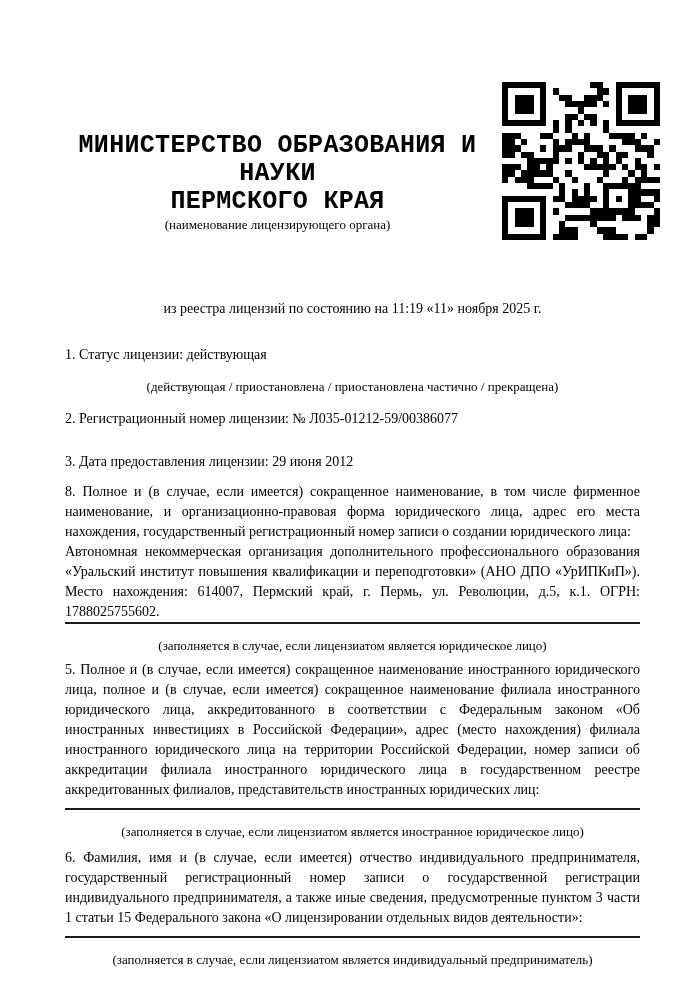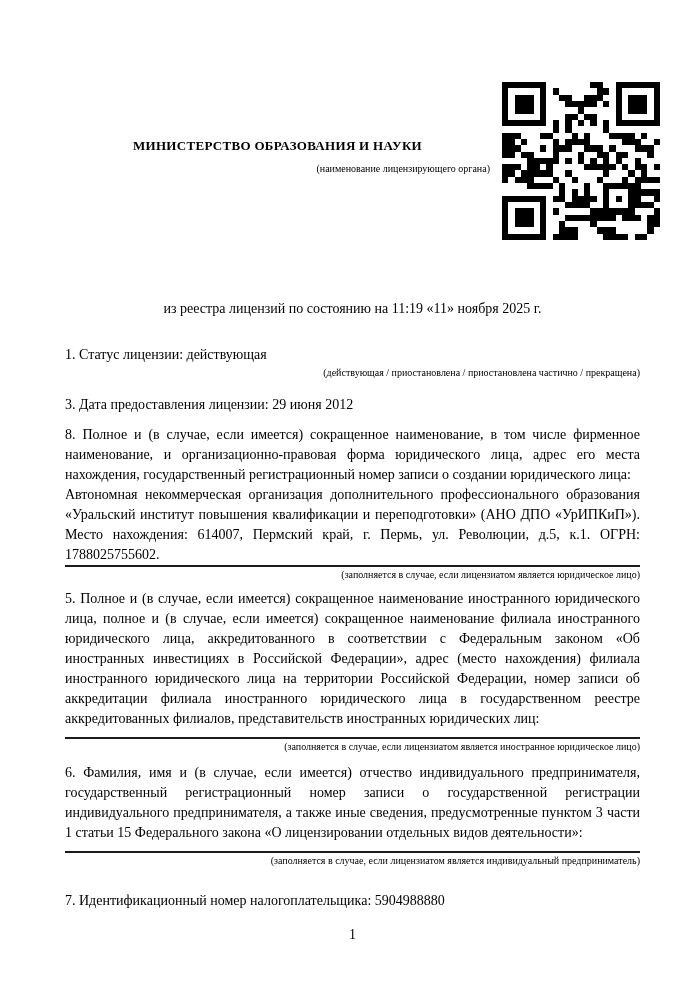--- a/index.html
+++ b/index.html
@@ -23,28 +23,29 @@
     padding: 82px 40px 0 65px;
   }
   .ministry {
     flex: 1;
     padding-top: 50px;
     padding-right: 12px;
     text-align: center;
   }
   .ministry-title {
     font-weight: bold;
-    font-size: 13px;
+    font-size: 25px;
     line-height: 28px;
     letter-spacing: 0.3px;
+    font-family: Liberation Mono, monospace;
   }
   .caption {
-    font-size: 10px;
+    font-size: 13px;
     line-height: 13px;
-    text-align: right;
+    text-align: center;
   }
   .ministry .caption { margin-top: 2px; }
   .qr-box { width: 158px; height: 158px; flex: 0 0 158px; }
   .qr-box svg { width: 158px; height: 158px; display: block; }
 
   
   .content { padding: 0 60px 0 65px; }
 
   .doc-title {
     margin-top: 58px;
@@ -56,59 +57,63 @@
   .label-line { text-align: left; }
   .para { text-align: justify; }
   .rule {
     border: 0;
     border-top: 2px solid #1c1c1c;
     height: 0;
     margin: 0;
   }
   .mt-title-gap { margin-top: 26px; }
   .mt-16 { margin-top: 16px; }
-  .mt-13 { margin-top: 16px; }
+  .mt-13 { margin-top: 23px; }
   .mt-10 { margin-top: 10px; }
   .mt-8  { margin-top: 8px; }
   .mt-24 { margin-top: 24px; }
-  .caption-row { margin-top: 1px; }
+  .caption-row { margin-top: 15px; }
 
   .page-number {
     margin-top: 14px;
     text-align: center;
   }
 </style>
 </head>
 <body>
 
 <div class="page">
 
   <div class="header">
     <div class="ministry">
       <div class="ministry-title">МИНИСТЕРСТВО ОБРАЗОВАНИЯ И НАУКИ</div>
+      <div class="ministry-title">ПЕРМСКОГО КРАЯ</div>
       <div class="caption">(наименование лицензирующего органа)</div>
     </div>
     <div class="qr-box">
       <svg id="qr-svg" viewBox="0 0 25 25" shape-rendering="crispEdges" fill="#000000">
           <path d="M0 0h1v1h-1zM1 0h1v1h-1zM2 0h1v1h-1zM3 0h1v1h-1zM4 0h1v1h-1zM5 0h1v1h-1zM6 0h1v1h-1zM14 0h1v1h-1zM15 0h1v1h-1zM18 0h1v1h-1zM19 0h1v1h-1zM20 0h1v1h-1zM21 0h1v1h-1zM22 0h1v1h-1zM23 0h1v1h-1zM24 0h1v1h-1zM0 1h1v1h-1zM6 1h1v1h-1zM8 1h1v1h-1zM15 1h1v1h-1zM16 1h1v1h-1zM18 1h1v1h-1zM24 1h1v1h-1zM0 2h1v1h-1zM2 2h1v1h-1zM3 2h1v1h-1zM4 2h1v1h-1zM6 2h1v1h-1zM9 2h1v1h-1zM10 2h1v1h-1zM13 2h1v1h-1zM14 2h1v1h-1zM15 2h1v1h-1zM18 2h1v1h-1zM20 2h1v1h-1zM21 2h1v1h-1zM22 2h1v1h-1zM24 2h1v1h-1zM0 3h1v1h-1zM2 3h1v1h-1zM3 3h1v1h-1zM4 3h1v1h-1zM6 3h1v1h-1zM10 3h1v1h-1zM11 3h1v1h-1zM12 3h1v1h-1zM13 3h1v1h-1zM14 3h1v1h-1zM16 3h1v1h-1zM18 3h1v1h-1zM20 3h1v1h-1zM21 3h1v1h-1zM22 3h1v1h-1zM24 3h1v1h-1zM0 4h1v1h-1zM2 4h1v1h-1zM3 4h1v1h-1zM4 4h1v1h-1zM6 4h1v1h-1zM12 4h1v1h-1zM18 4h1v1h-1zM20 4h1v1h-1zM21 4h1v1h-1zM22 4h1v1h-1zM24 4h1v1h-1zM0 5h1v1h-1zM6 5h1v1h-1zM10 5h1v1h-1zM11 5h1v1h-1zM13 5h1v1h-1zM14 5h1v1h-1zM18 5h1v1h-1zM24 5h1v1h-1zM0 6h1v1h-1zM1 6h1v1h-1zM2 6h1v1h-1zM3 6h1v1h-1zM4 6h1v1h-1zM5 6h1v1h-1zM6 6h1v1h-1zM8 6h1v1h-1zM10 6h1v1h-1zM12 6h1v1h-1zM14 6h1v1h-1zM16 6h1v1h-1zM18 6h1v1h-1zM19 6h1v1h-1zM20 6h1v1h-1zM21 6h1v1h-1zM22 6h1v1h-1zM23 6h1v1h-1zM24 6h1v1h-1zM8 7h1v1h-1zM10 7h1v1h-1zM16 7h1v1h-1zM0 8h1v1h-1zM1 8h1v1h-1zM2 8h1v1h-1zM6 8h1v1h-1zM7 8h1v1h-1zM11 8h1v1h-1zM13 8h1v1h-1zM17 8h1v1h-1zM18 8h1v1h-1zM19 8h1v1h-1zM20 8h1v1h-1zM22 8h1v1h-1zM0 9h1v1h-1zM1 9h1v1h-1zM3 9h1v1h-1zM8 9h1v1h-1zM10 9h1v1h-1zM11 9h1v1h-1zM12 9h1v1h-1zM13 9h1v1h-1zM19 9h1v1h-1zM20 9h1v1h-1zM21 9h1v1h-1zM24 9h1v1h-1zM0 10h1v1h-1zM1 10h1v1h-1zM2 10h1v1h-1zM6 10h1v1h-1zM8 10h1v1h-1zM9 10h1v1h-1zM10 10h1v1h-1zM13 10h1v1h-1zM14 10h1v1h-1zM15 10h1v1h-1zM17 10h1v1h-1zM21 10h1v1h-1zM22 10h1v1h-1zM23 10h1v1h-1zM0 11h1v1h-1zM1 11h1v1h-1zM3 11h1v1h-1zM4 11h1v1h-1zM8 11h1v1h-1zM12 11h1v1h-1zM15 11h1v1h-1zM16 11h1v1h-1zM18 11h1v1h-1zM19 11h1v1h-1zM23 11h1v1h-1zM4 12h1v1h-1zM5 12h1v1h-1zM6 12h1v1h-1zM7 12h1v1h-1zM8 12h1v1h-1zM10 12h1v1h-1zM12 12h1v1h-1zM14 12h1v1h-1zM16 12h1v1h-1zM18 12h1v1h-1zM21 12h1v1h-1zM0 13h1v1h-1zM1 13h1v1h-1zM2 13h1v1h-1zM4 13h1v1h-1zM5 13h1v1h-1zM7 13h1v1h-1zM13 13h1v1h-1zM14 13h1v1h-1zM15 13h1v1h-1zM16 13h1v1h-1zM17 13h1v1h-1zM19 13h1v1h-1zM21 13h1v1h-1zM22 13h1v1h-1zM24 13h1v1h-1zM0 14h1v1h-1zM1 14h1v1h-1zM3 14h1v1h-1zM4 14h1v1h-1zM5 14h1v1h-1zM6 14h1v1h-1zM7 14h1v1h-1zM10 14h1v1h-1zM16 14h1v1h-1zM20 14h1v1h-1zM22 14h1v1h-1zM0 15h1v1h-1zM2 15h1v1h-1zM3 15h1v1h-1zM4 15h1v1h-1zM8 15h1v1h-1zM11 15h1v1h-1zM15 15h1v1h-1zM19 15h1v1h-1zM21 15h1v1h-1zM22 15h1v1h-1zM23 15h1v1h-1zM24 15h1v1h-1zM4 16h1v1h-1zM5 16h1v1h-1zM6 16h1v1h-1zM7 16h1v1h-1zM9 16h1v1h-1zM13 16h1v1h-1zM16 16h1v1h-1zM17 16h1v1h-1zM18 16h1v1h-1zM19 16h1v1h-1zM20 16h1v1h-1zM21 16h1v1h-1zM9 17h1v1h-1zM11 17h1v1h-1zM13 17h1v1h-1zM16 17h1v1h-1zM20 17h1v1h-1zM21 17h1v1h-1zM22 17h1v1h-1zM23 17h1v1h-1zM24 17h1v1h-1zM0 18h1v1h-1zM1 18h1v1h-1zM2 18h1v1h-1zM3 18h1v1h-1zM4 18h1v1h-1zM5 18h1v1h-1zM6 18h1v1h-1zM8 18h1v1h-1zM9 18h1v1h-1zM11 18h1v1h-1zM12 18h1v1h-1zM13 18h1v1h-1zM14 18h1v1h-1zM16 18h1v1h-1zM18 18h1v1h-1zM20 18h1v1h-1zM21 18h1v1h-1zM24 18h1v1h-1zM0 19h1v1h-1zM6 19h1v1h-1zM10 19h1v1h-1zM11 19h1v1h-1zM12 19h1v1h-1zM13 19h1v1h-1zM16 19h1v1h-1zM20 19h1v1h-1zM21 19h1v1h-1zM22 19h1v1h-1zM23 19h1v1h-1zM0 20h1v1h-1zM2 20h1v1h-1zM3 20h1v1h-1zM4 20h1v1h-1zM6 20h1v1h-1zM8 20h1v1h-1zM14 20h1v1h-1zM15 20h1v1h-1zM16 20h1v1h-1zM17 20h1v1h-1zM18 20h1v1h-1zM19 20h1v1h-1zM20 20h1v1h-1zM24 20h1v1h-1zM0 21h1v1h-1zM2 21h1v1h-1zM3 21h1v1h-1zM4 21h1v1h-1zM6 21h1v1h-1zM10 21h1v1h-1zM11 21h1v1h-1zM12 21h1v1h-1zM13 21h1v1h-1zM14 21h1v1h-1zM15 21h1v1h-1zM16 21h1v1h-1zM17 21h1v1h-1zM19 21h1v1h-1zM20 21h1v1h-1zM21 21h1v1h-1zM23 21h1v1h-1zM24 21h1v1h-1zM0 22h1v1h-1zM2 22h1v1h-1zM3 22h1v1h-1zM4 22h1v1h-1zM6 22h1v1h-1zM9 22h1v1h-1zM14 22h1v1h-1zM23 22h1v1h-1zM24 22h1v1h-1zM0 23h1v1h-1zM6 23h1v1h-1zM9 23h1v1h-1zM10 23h1v1h-1zM11 23h1v1h-1zM15 23h1v1h-1zM16 23h1v1h-1zM17 23h1v1h-1zM23 23h1v1h-1zM0 24h1v1h-1zM1 24h1v1h-1zM2 24h1v1h-1zM3 24h1v1h-1zM4 24h1v1h-1zM5 24h1v1h-1zM6 24h1v1h-1zM8 24h1v1h-1zM9 24h1v1h-1zM10 24h1v1h-1zM11 24h1v1h-1zM16 24h1v1h-1zM17 24h1v1h-1zM18 24h1v1h-1zM19 24h1v1h-1zM21 24h1v1h-1zM22 24h1v1h-1z"></path>
         </svg>
     </div>
   </div>
 
   <div class="content">
 
     <div class="doc-title">
       <div>из реестра лицензий по состоянию на 11:19 «11» ноября 2025 г.</div>
     </div>
 
     <div class="field mt-title-gap">
       <div class="label-line">1. Статус лицензии: действующая</div>
       <div class="caption caption-row">(действующая / приостановлена / приостановлена частично / прекращена)</div>
     </div>
 
+    <div class="field mt-16">
+      <div class="label-line">2. Регистрационный номер лицензии: № Л035-01212-59/00386077</div>
+    </div>
 
     <div class="field mt-13">
       <div class="label-line">3. Дата предоставления лицензии: 29 июня 2012</div>
     </div>
 
     <div class="field mt-10">
       <div class="para">8. Полное и (в случае, если имеется) сокращенное наименование, в том числе фирменное наименование, и организационно-правовая форма юридического лица, адрес его места нахождения, государственный регистрационный номер записи о создании юридического лица:</div>
       <div class="para">Автономная некоммерческая организация дополнительного профессионального образования «Уральский институт повышения квалификации и переподготовки» (АНО ДПО «УрИПКиП»). Место нахождения: 614007, Пермский край, г. Пермь, ул. Революции, д.5, к.1. ОГРН: 1788025755602.</div>
       <div class="rule"></div>
       <div class="caption caption-row">(заполняется в случае, если лицензиатом является юридическое лицо)</div>

